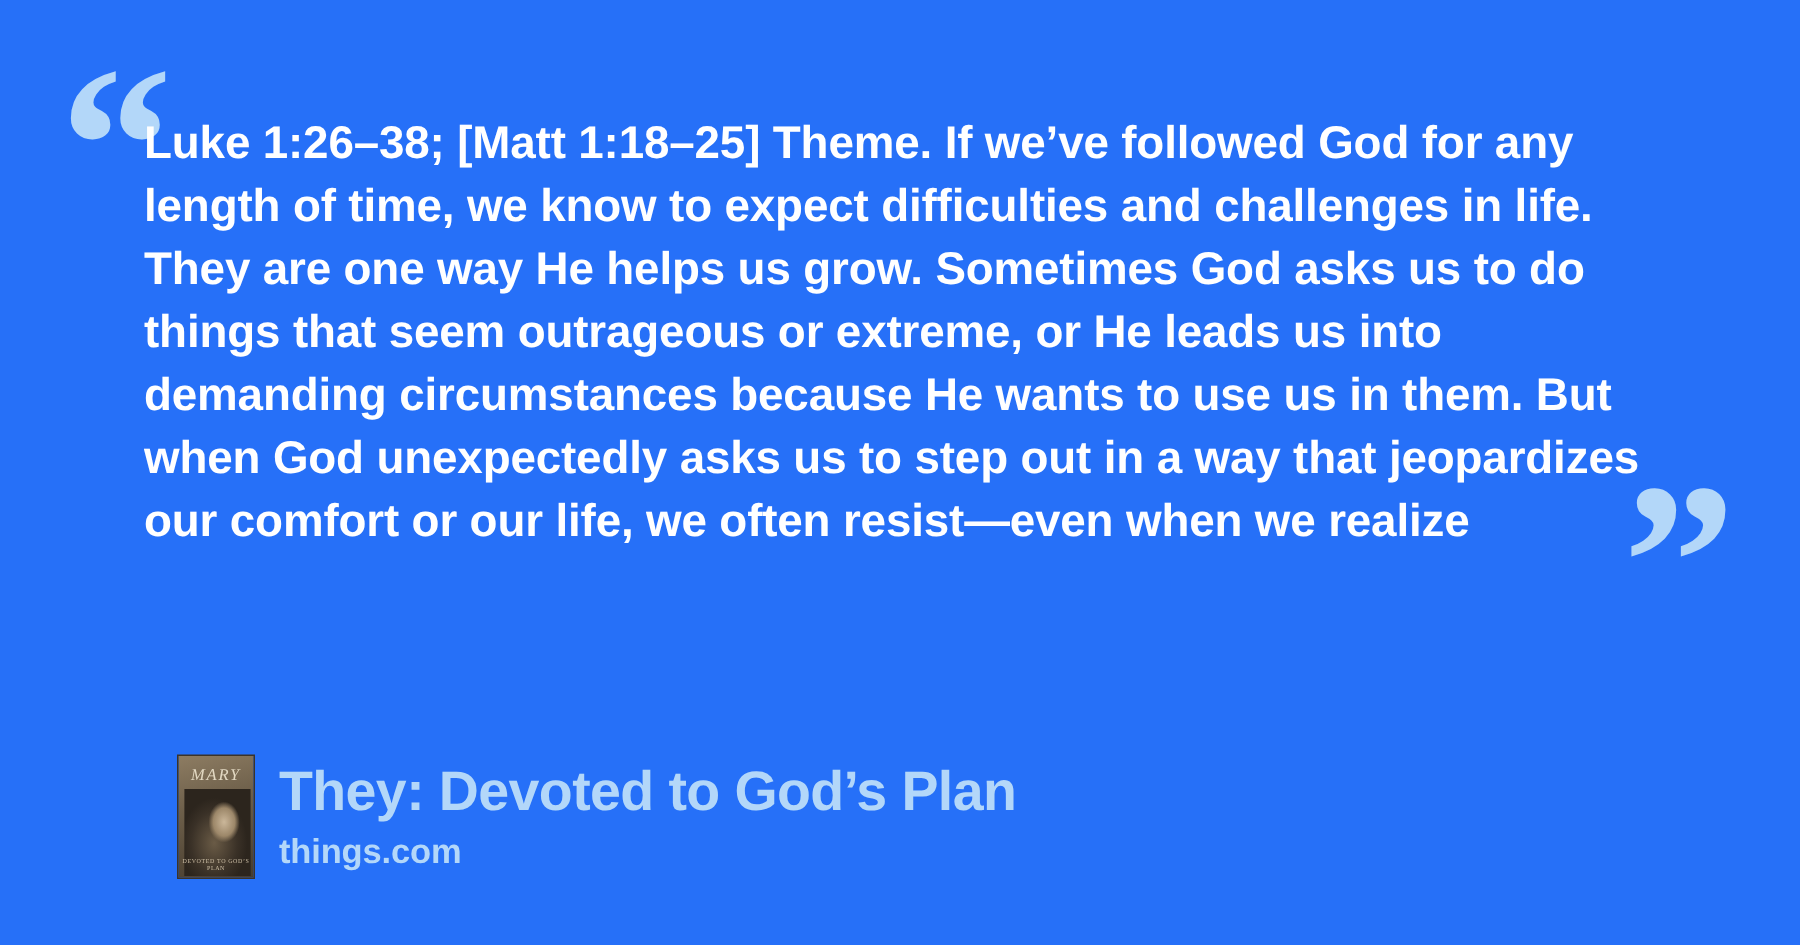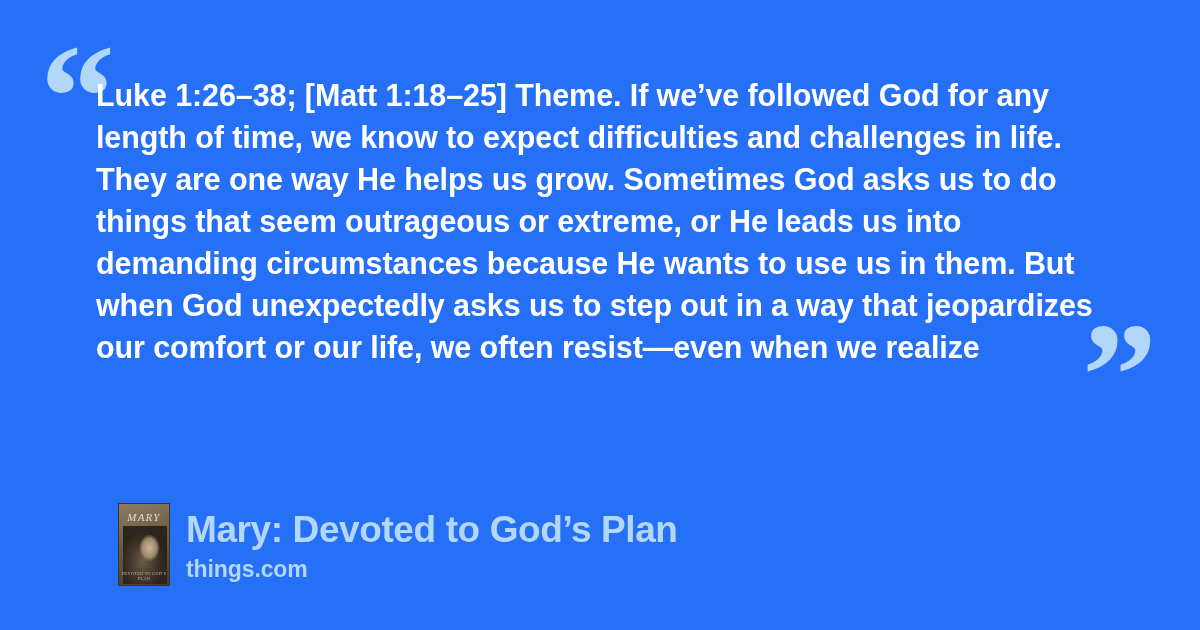--- a/index.html
+++ b/index.html
@@ -60,21 +60,21 @@
     letter-spacing: -0.1px;
     white-space: pre-line;
   }
 
   
   #source-footer {
     position: absolute;
     left: 118px;
     top: 503px;
     display: flex;
-    align-items: center;
+    align-items: flex-start;
     gap: 16px;
   }
 
   #book-cover-thumbnail {
     width: 52px;
     height: 83px;
     flex: 0 0 auto;
     position: relative;
     overflow: hidden;
     background: linear-gradient(165deg, #8d7c62 0%, #6d5f4a 40%, #463c2e 100%);
@@ -151,19 +151,19 @@
 
   <div id="source-footer">
 
     <div id="book-cover-thumbnail">
       <div class="cover-title">MARY</div>
       <div class="cover-figure"></div>
       <div class="cover-byline">DEVOTED TO GOD’S PLAN</div>
     </div>
 
     <div id="footer-text-block">
-      <div id="book-title">Mary: Devoted to God’s Plan</div>
+      <div id="book-title">They: Devoted to God’s Plan</div>
       <div id="site-name">things.com</div>
     </div>
 
   </div>
 
 </div>
 
 </body></html>

